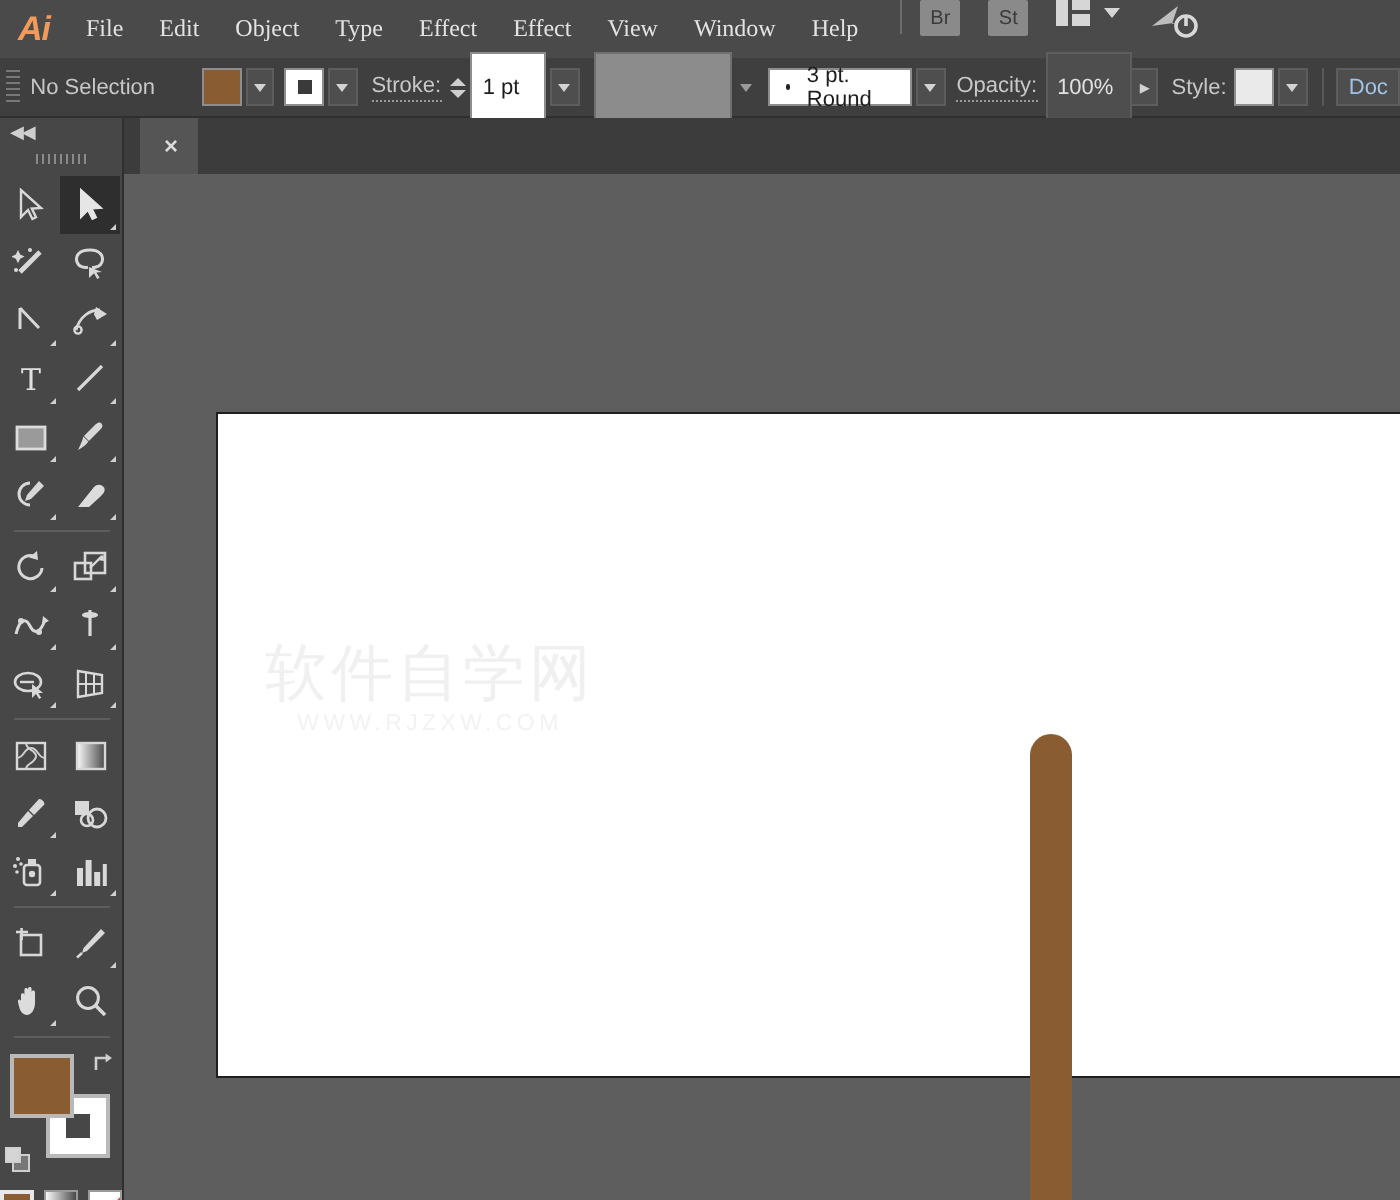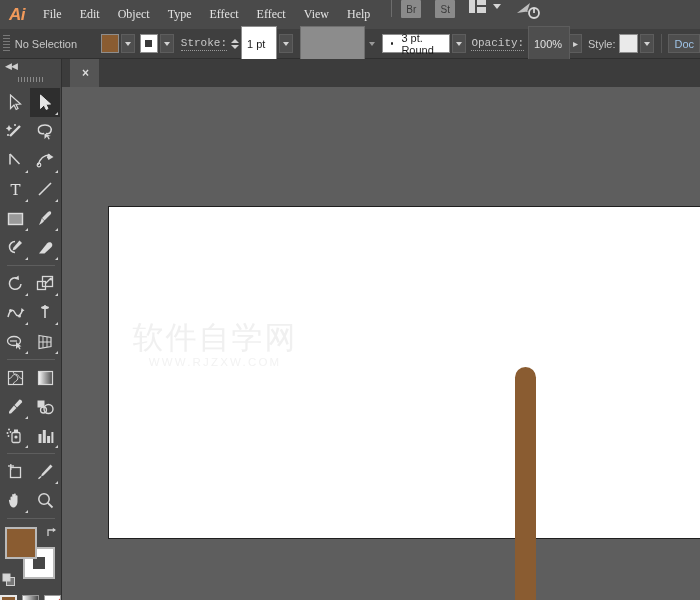--- a/index.html
+++ b/index.html
@@ -56,21 +56,21 @@
     position: absolute; left: 0; top: 29px; width: 700px; height: 29px;
     background: #3f3f3f; display: flex; align-items: center;
     border-bottom: 1px solid #2f2f2f;
   }
   .grip {
     width: 9px; height: 18px; margin: 0 5px 0 3px;
     background-image: repeating-linear-gradient(to bottom, #787878 0 1px, transparent 1px 3px);
   }
   .cb-label { color: #c8c8c8; font-size: 11px; white-space: nowrap; }
   .cb-label.dotted {
-    border-bottom: 1px dotted #9a9a9a; padding-bottom: 1px; font-family: Liberation Mono, monospace;
+    border-bottom: 1px dotted #9a9a9a; padding-bottom: 1px;
   }
   .swatch-box {
     width: 24px; height: 19px; border: 1px solid #8d8d8d; box-sizing: border-box;
   }
   .dd-btn {
     width: 18px; height: 19px; background: #4e4e4e; border: 1px solid #5d5d5d;
     box-sizing: border-box; display: flex; align-items: center; justify-content: center;
     margin-left: 2px;
   }
   .dd-caret {
@@ -234,20 +234,21 @@
 
   <div class="menubar">
     <div class="ai-logo">Ai</div>
     <div class="menu-item">File</div>
     <div class="menu-item">Edit</div>
     <div class="menu-item">Object</div>
     <div class="menu-item">Type</div>
     <div class="menu-item">Effect</div>
     <div class="menu-item">Effect</div>
     <div class="menu-item">View</div>
+    <div class="menu-item">Window</div>
     <div class="menu-item">Help</div>
     <div class="menu-sep"></div>
     <div class="app-chip">Br</div>
     <div class="app-chip">St</div>
     <div class="ws-switch">
       <span class="ws-icon">
         <i class="l"></i>
           <i class="t"></i>
           <i class="b"></i>
       </span>

